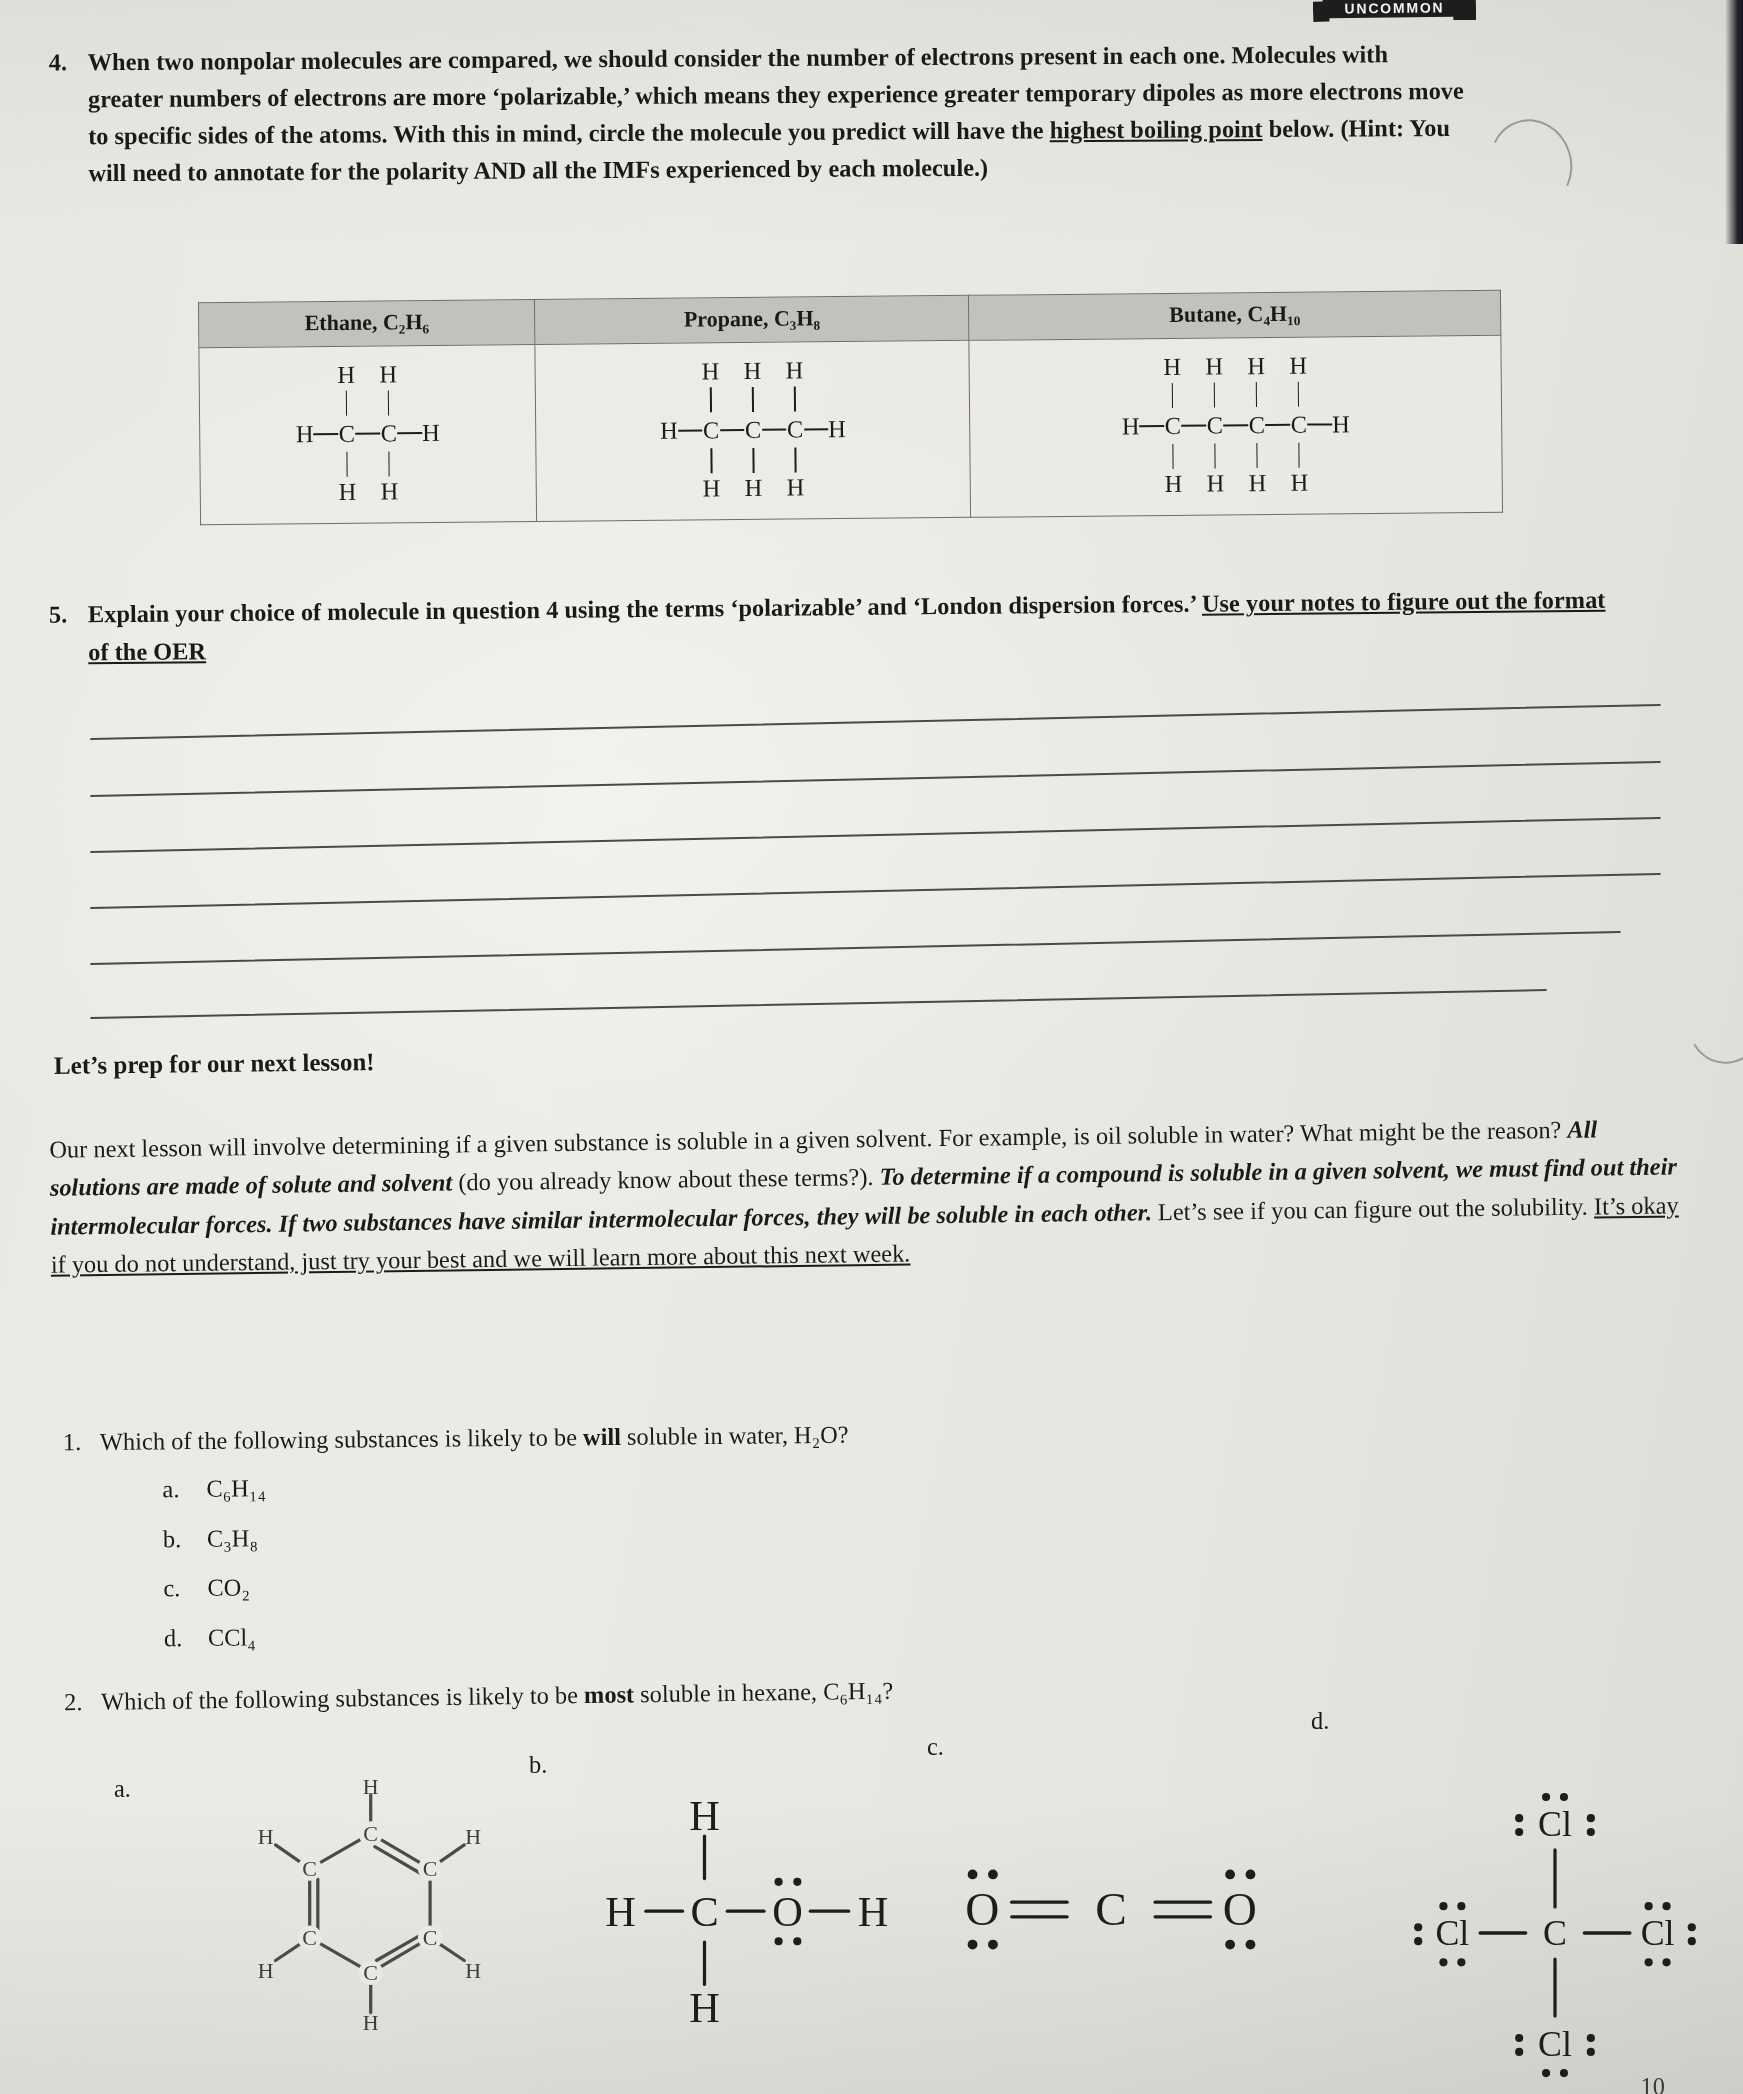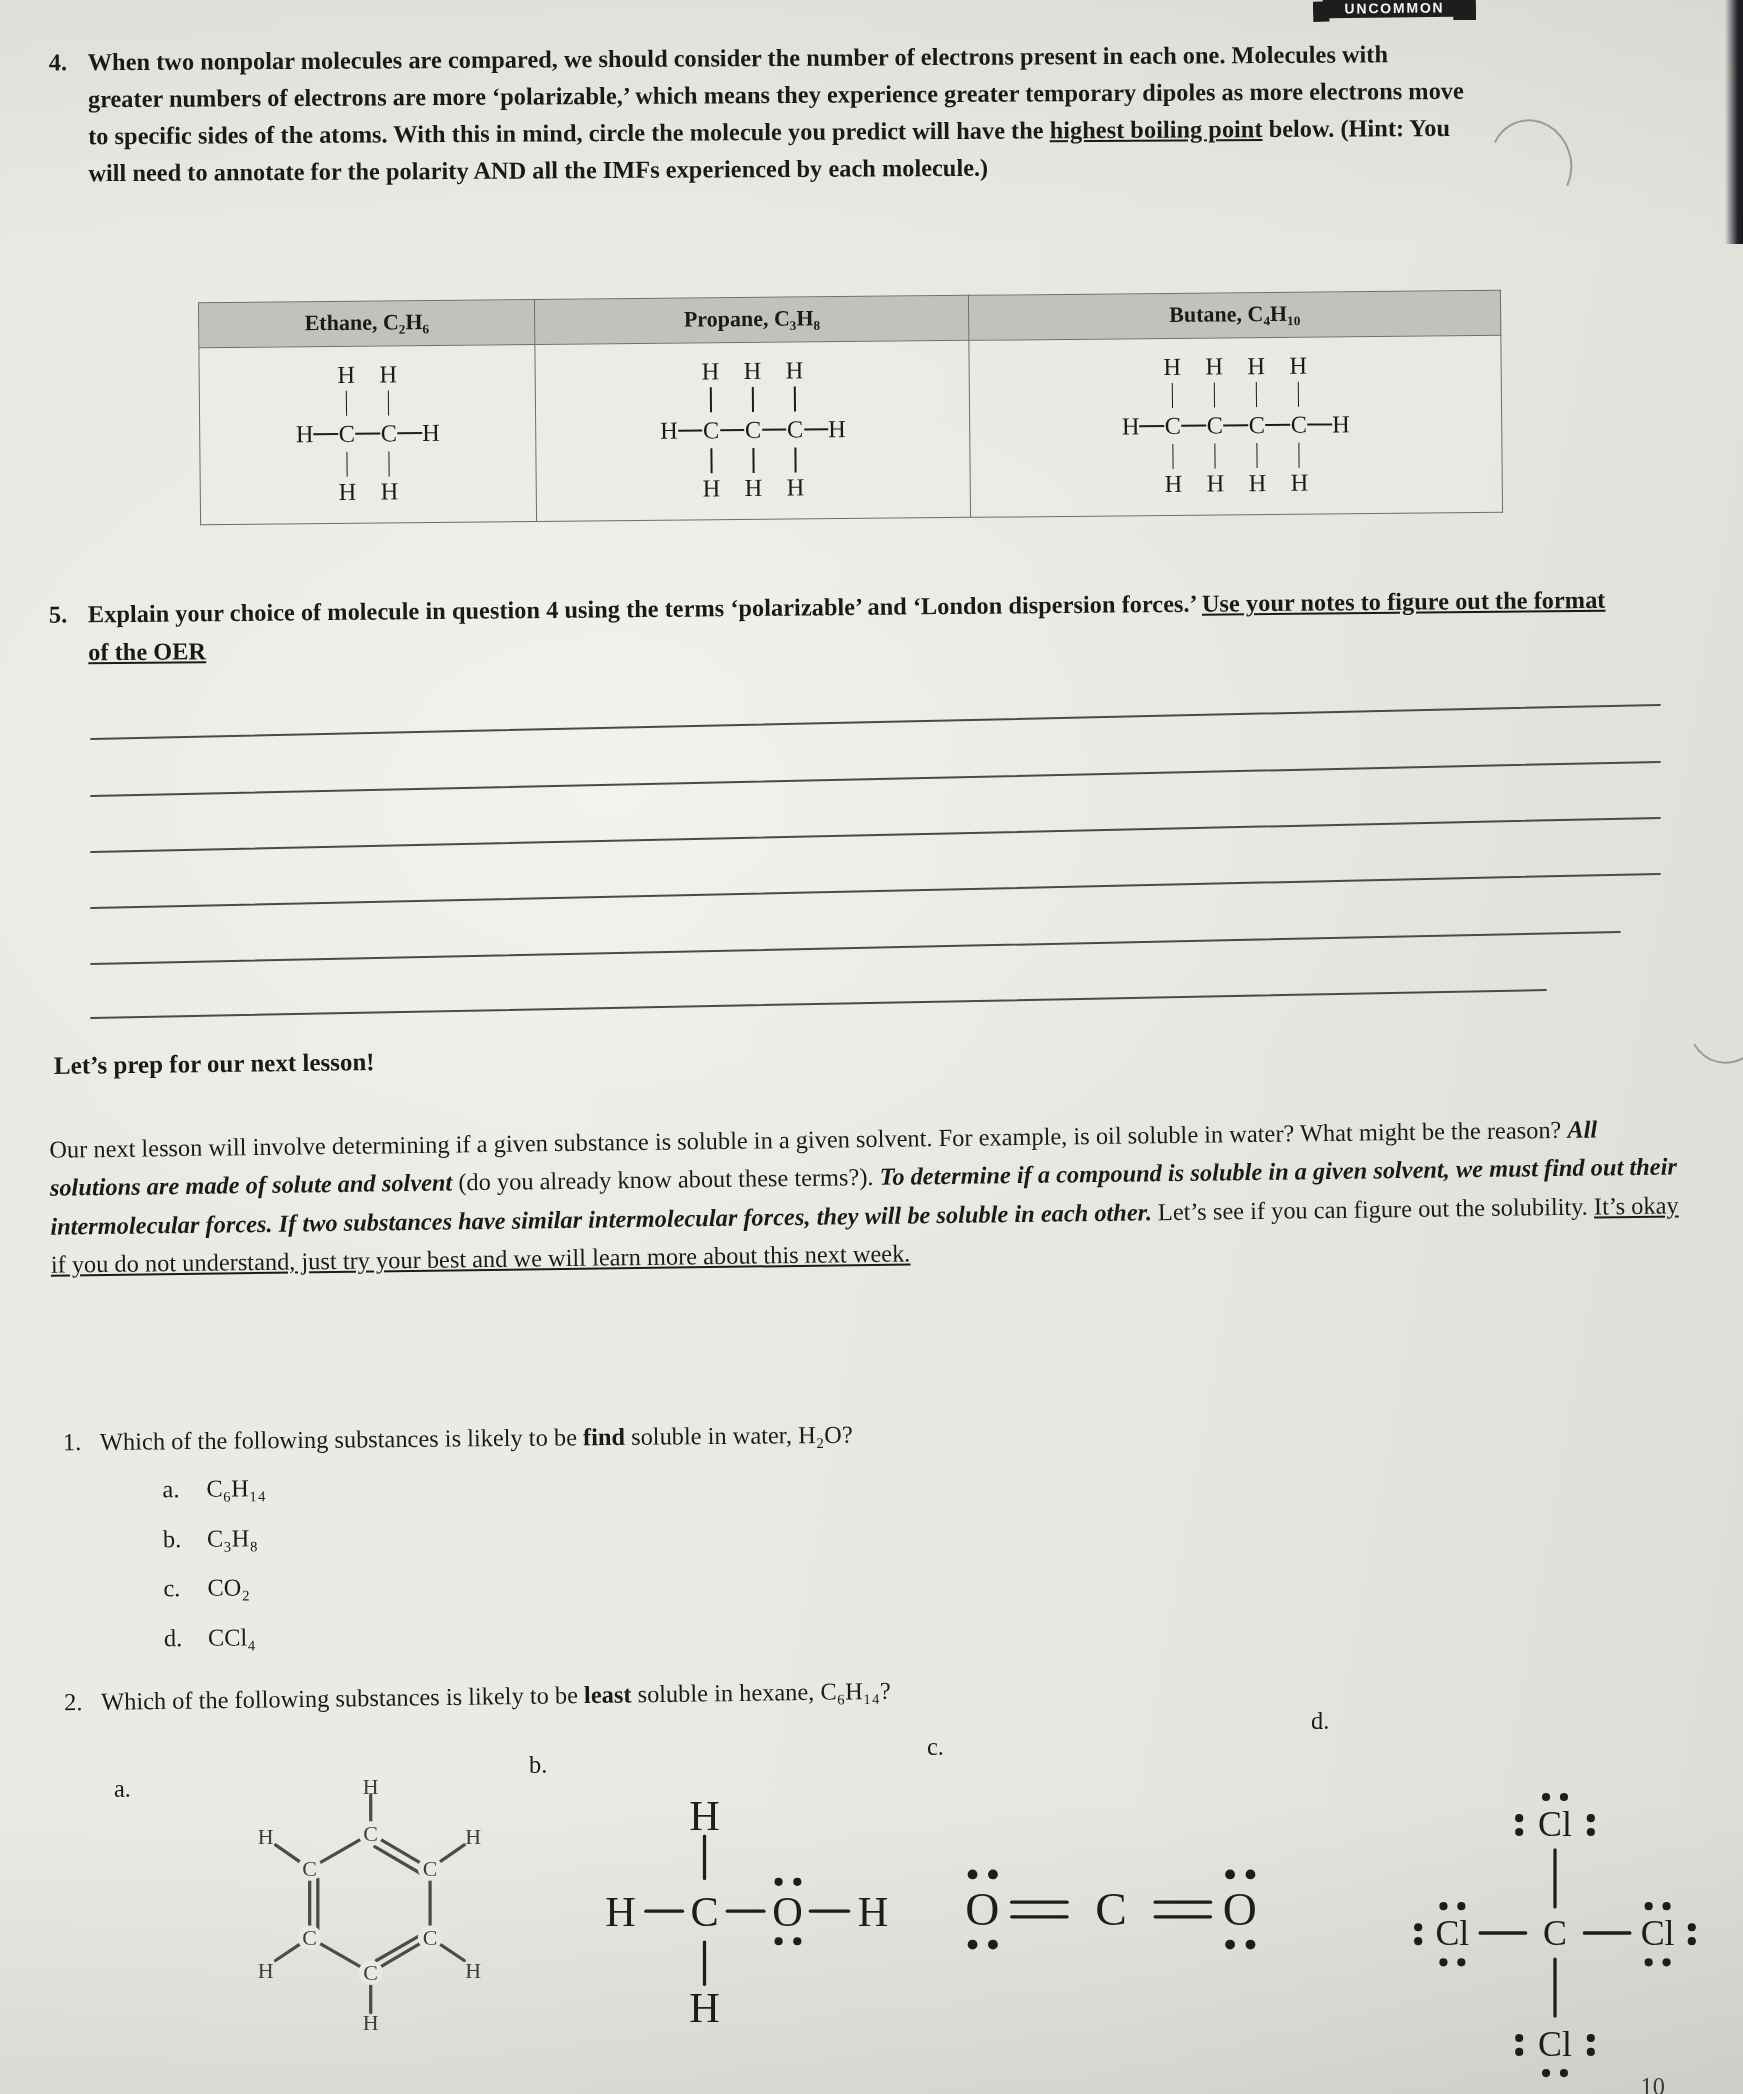--- a/index.html
+++ b/index.html
@@ -460,21 +460,21 @@
   <div class="pen" style="left:1687px; top:972px; width:77px; height:88px; border-color:#8f8f94; border-left-color:transparent; border-top-color:transparent; transform:rotate(12deg);"></div>
 
   <div class="prep-head">Let’s prep for our next lesson!</div>
 
   <div class="prep-body">
     <span>Our next lesson will involve determining if a given substance is soluble in a given solvent. For example, is oil soluble in water? What might be the reason?</span>
     <i>All solutions are made of solute and solvent</i><span> (do you already know about these terms?). </span><i>To determine if a compound is soluble in a given solvent, we must find out their intermolecular forces. If two substances have similar intermolecular forces, they will be soluble in each other.</i><span> Let’s see if you can figure out the solubility. </span><span class="u">It’s okay if you do not understand, just try your best and we will learn more about this next week.</span>
   </div>
 
   <div class="mcq1">
-    <span class="num">1.</span><span>Which of the following substances is likely to be </span><b>find</b><span> soluble in water, H₂O?</span>
+    <span class="num">1.</span><span>Which of the following substances is likely to be </span><b>will</b><span> soluble in water, H₂O?</span>
     <div class="mc-options">
       <div class="opt">
         <span class="lab">a.</span>
         <span>C₆H₁₄</span>
       </div>
       <div class="opt">
         <span class="lab">b.</span>
         <span>C₃H₈</span>
       </div>
       <div class="opt">
@@ -482,21 +482,21 @@
         <span>CO₂</span>
       </div>
       <div class="opt">
         <span class="lab">d.</span>
         <span>CCl₄</span>
       </div>
     </div>
   </div>
 
   <div class="mcq2">
-    <span class="num">2.</span><span>Which of the following substances is likely to be </span><b>least</b><span> soluble in hexane, C₆H₁₄?</span>
+    <span class="num">2.</span><span>Which of the following substances is likely to be </span><b>most</b><span> soluble in hexane, C₆H₁₄?</span>
   </div>
 
   <span class="choice-label" style="left:114px; top:1775px;">a.</span>
   <span class="choice-label" style="left:529px; top:1751px;">b.</span>
   <span class="choice-label" style="left:927px; top:1733px;">c.</span>
   <span class="choice-label" style="left:1311px; top:1707px;">d.</span>
 
   <div class="struct" style="left:220px; top:1775px; width:277px; height:301px;">
     <svg width="277" height="301" viewBox="0 0 340 370">
       <g stroke="#4b4b49" stroke-width="4" fill="none" stroke-linecap="round">

